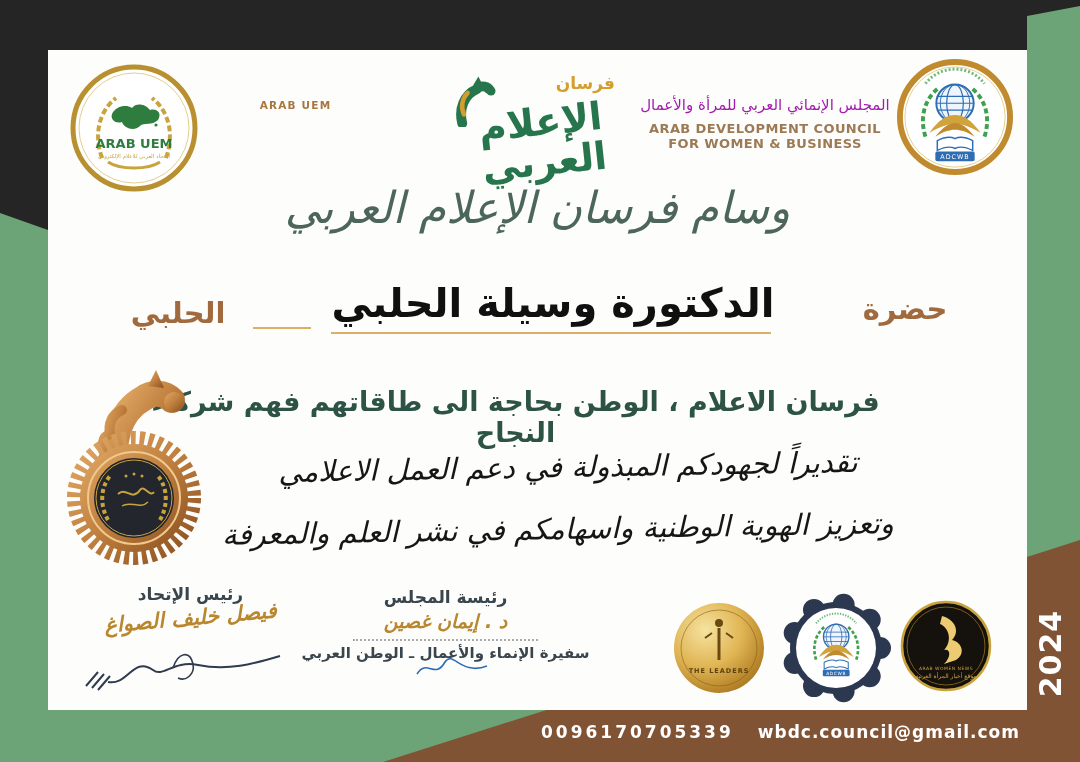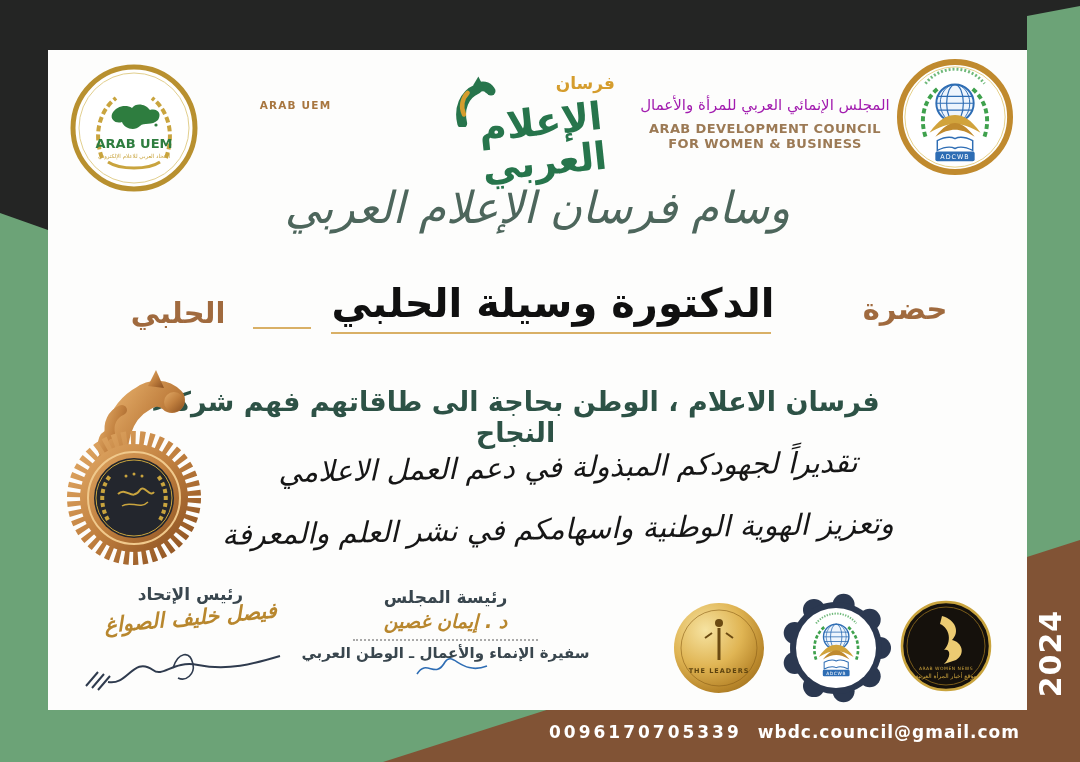--- a/index.html
+++ b/index.html
@@ -33,21 +33,21 @@
   .badge-word-top{font-size:17px;font-weight:bold;color:#d59d2e;}
   .badge-word-main{
     font-size:38px;font-weight:bold;color:var(--logo-green,#27754c);
     transform:rotate(-6deg);line-height:1.05;
   }
   .year-band{display:flex;align-items:center;justify-content:center;}
   .year-band span{
     transform:rotate(-90deg);font-size:30px;font-weight:bold;color:#fff;letter-spacing:1px;
   }
   .footer-bar{
-    display:flex;justify-content:flex-end;align-items:center;gap:16px;
+    display:flex;justify-content:flex-end;align-items:center;gap:24px;
     color:#fff;font-weight:bold;font-size:17px;
   }
   .footer-phone{letter-spacing:3px;}
   .footer-email{letter-spacing:1px;}
 </style>
 </head>
 <body>
 
 <div class="canvas">
 

